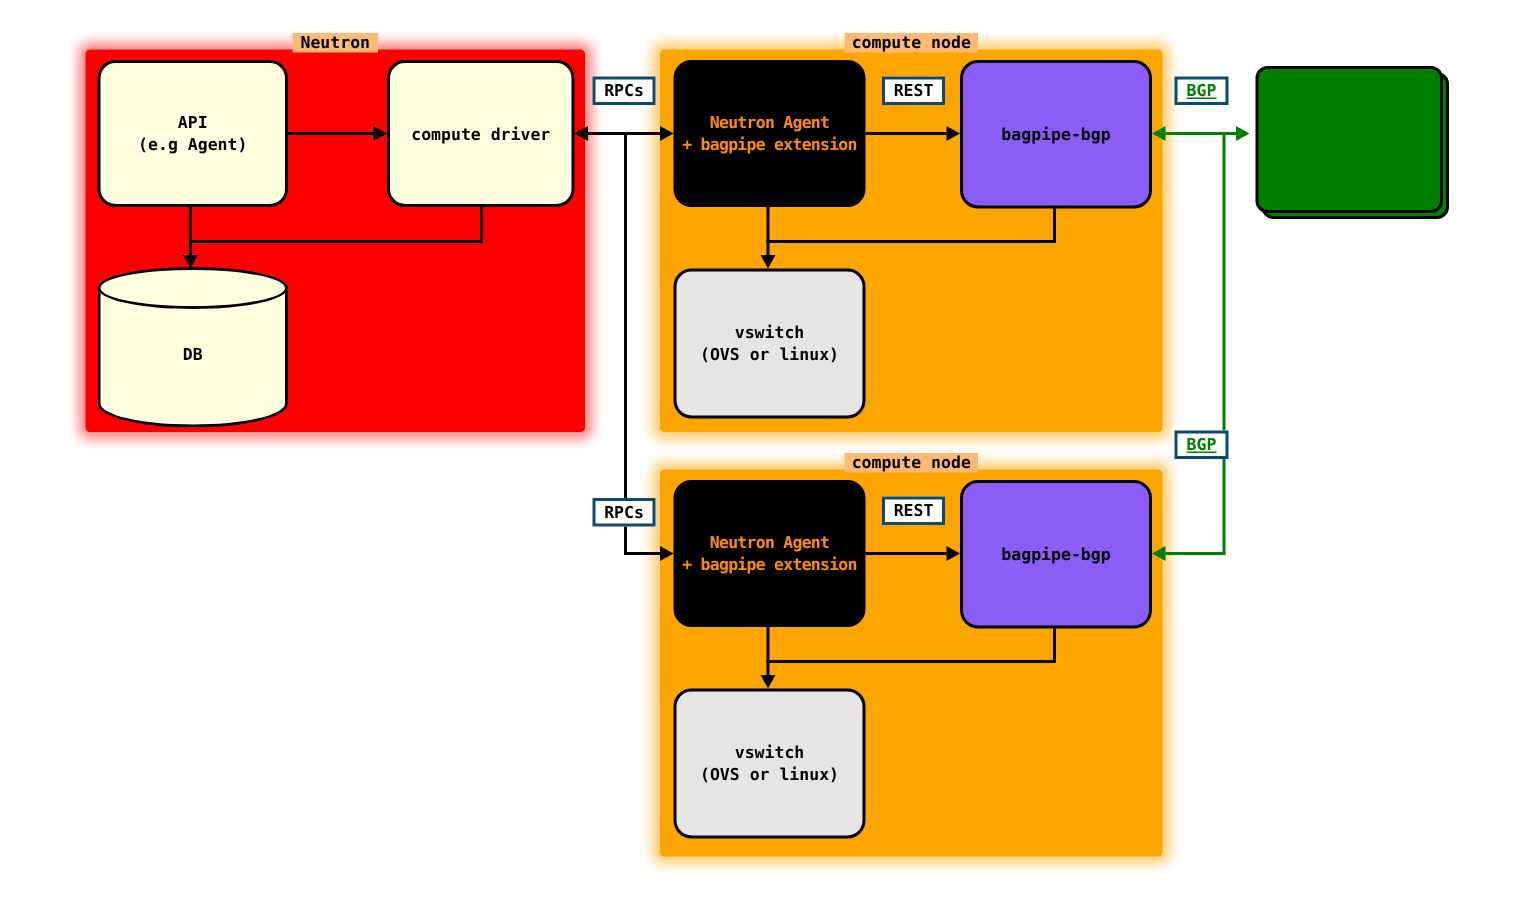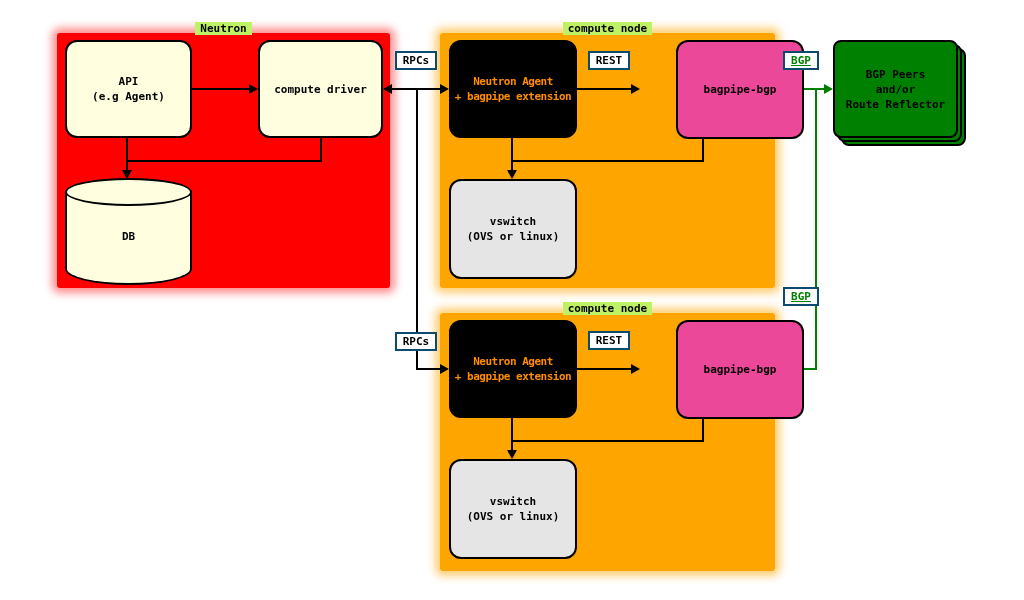--- a/index.html
+++ b/index.html
@@ -7,29 +7,29 @@
   body { position:relative; font-family:"DejaVu Sans Mono", monospace; font-weight:bold; font-size:11px; color:#000; }
 
   .abs { position:absolute; }
 
   
   .group { position:absolute; border-radius:3px; }
   .group.red    { background:#FF0000; box-shadow:0 0 8px 5px rgba(255,0,0,0.45); }
   .group.orange { background:#FFA500; box-shadow:0 0 8px 5px rgba(255,165,0,0.55); }
 
   .group-title { position:absolute; text-align:center; z-index:6; pointer-events:none; }
-  .group-title span { background:#bef264; padding:0 5px; }
+  .group-title span { background:#fdba74; padding:0 5px; }
 
   
   .node { position:absolute; border:2px solid #000; border-radius:12px;
           display:flex; flex-direction:column; align-items:center; justify-content:center;
           text-align:center; line-height:15px; z-index:4; }
   .node.cream  { background:#FFFFE0; }
   .node.gray   { background:#000000; color:#FF8C00; letter-spacing:-0.5px; }
-  .node.dkorange { background:#ec4899;margin-left:36px; }
+  .node.dkorange { background:#8b5cf6; }
   .node.ltgray { background:#e5e5e5; }
   .node.green  { background:#008000; border-radius:8px; }
 
   
   .edge-label { position:absolute; background:#fff; border:2px solid #0c4a6e;
                 display:flex; align-items:center; justify-content:center; z-index:5; }
   .edge-label.greentext { color:#008000;text-decoration:underline; }
 
   
   .line { position:absolute; background:#000; z-index:2; }
@@ -145,25 +145,20 @@
   <span>bagpipe-bgp</span>
 </div>
 <div class="node ltgray" style="left:449px; top:459px; width:128px; height:100px;">
   <span>vswitch</span>
   <span>(OVS or linux)</span>
 </div>
 
 <div class="abs" style="left:833px; top:40px; width:135px; height:108px; z-index:4;">
   <div class="stack-layer" style="left:8px; top:8px; width:125px; height:98px;"></div>
   <div class="stack-layer" style="left:4px; top:4px; width:125px; height:98px;"></div>
-  <div class="node green" style="left:0; top:0; width:125px; height:98px;">
-    <span>BGP Peers</span>
-    <span>and/or</span>
-    <span>Route Reflector</span>
-  </div>
 </div>
 
 <div class="edge-label" style="left:395px; top:51px; width:42px; height:19px;">
   <span>RPCs</span>
 </div>
 <div class="edge-label" style="left:395px; top:332px; width:42px; height:19px;">
   <span>RPCs</span>
 </div>
 <div class="edge-label" style="left:588px; top:51px; width:42px; height:19px;">
   <span>REST</span>

